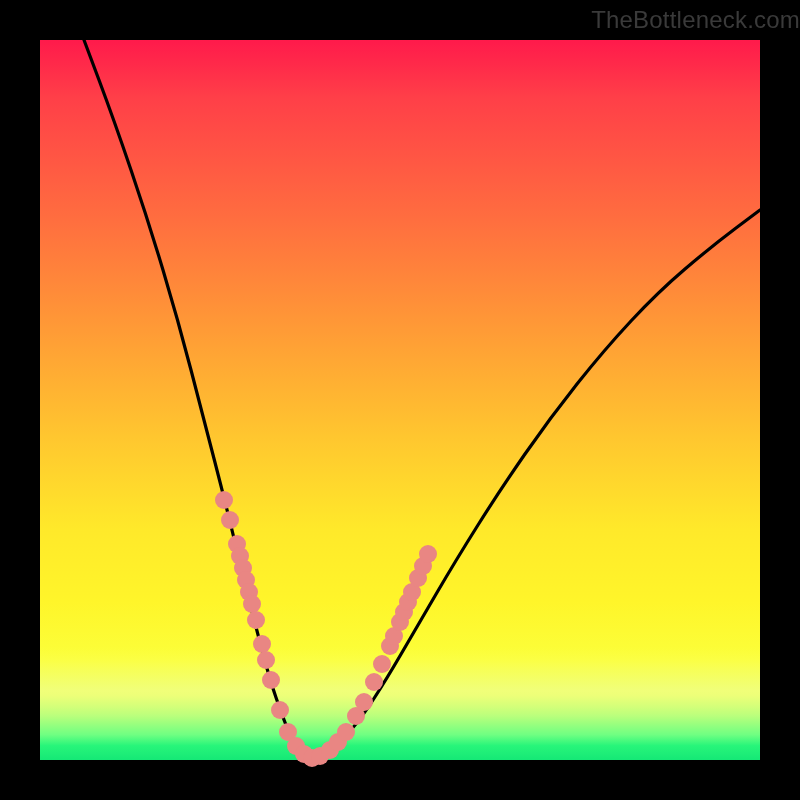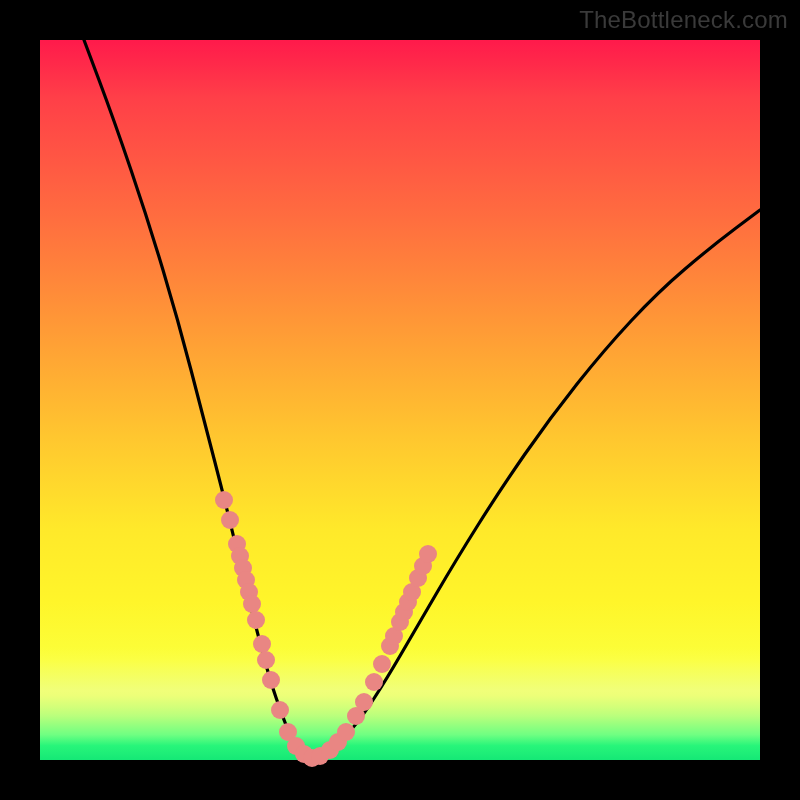--- a/index.html
+++ b/index.html
@@ -47,21 +47,21 @@
   .plot-area::after{
     content:"";
     position:absolute;
     left:0; right:0; bottom:42px; height:70px;
     background: linear-gradient(to bottom, rgba(255,255,200,0) 0%, rgba(255,255,200,.25) 60%, rgba(255,255,200,0) 100%);
     pointer-events:none;
   }
   .watermark {
     position: absolute;
     top: 6px;
-    right: 12px;
+    right: 0;
     color: #3a3a3a;
     font-size: 24px;
     font-weight: 400;
     letter-spacing: 0.2px;
     user-select: none;
   }
   svg.curve {
     position: absolute;
     left: 40px;
     top: 40px;

